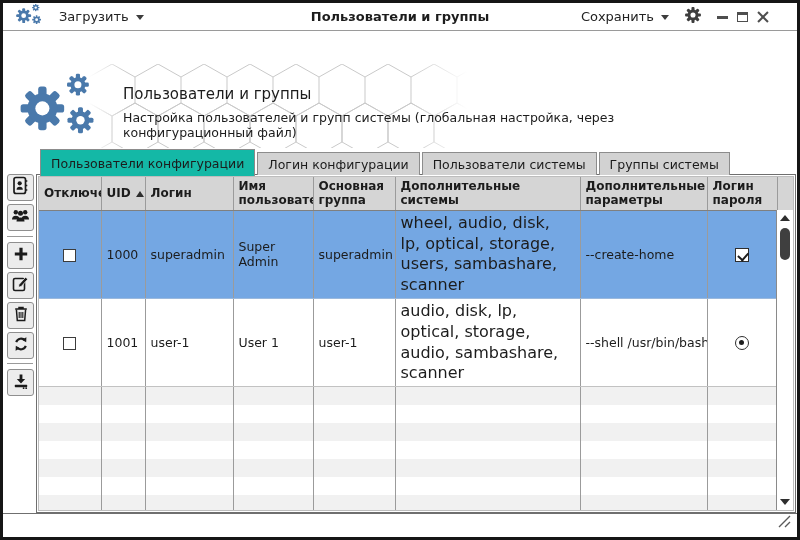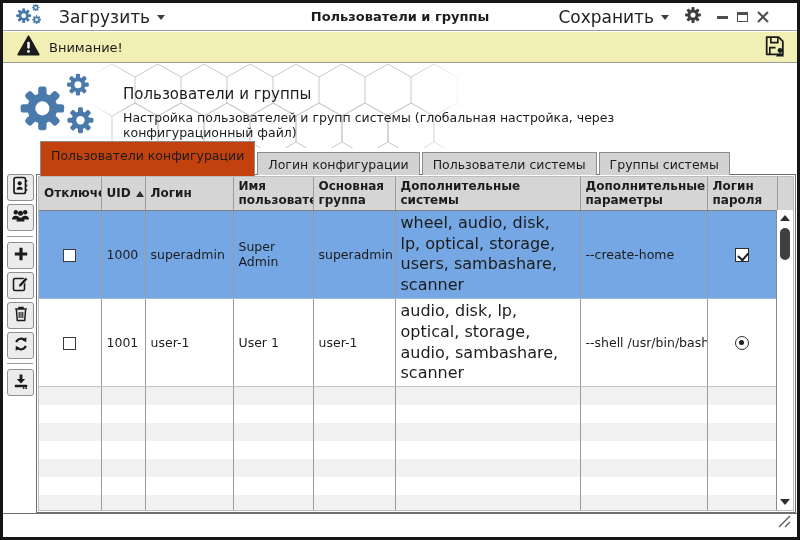--- a/index.html
+++ b/index.html
@@ -1,21 +1,21 @@
 <!DOCTYPE html>
 <html><head>
 <meta charset="utf-8">
 <style>
   html,body{margin:0;padding:0;background:#888;}
   *{box-sizing:border-box;font-family:"DejaVu Sans","Liberation Sans",sans-serif;}
   .window{position:relative;width:800px;height:540px;background:#fff;border:3px solid #161616;overflow:hidden;}
   
   .titlebar{position:absolute;left:0;top:0;width:794px;height:28px;background:#fff;border-bottom:1px solid #9a9a9a;display:flex;align-items:center;}
   .tb-left{display:flex;align-items:center;gap:14px;padding-left:12px;}
-  .menu-btn{display:flex;align-items:center;gap:7px;font-size:17px;color:#222;cursor:default;}
+  .menu-btn{display:flex;align-items:center;gap:7px;font-size:13px;color:#222;cursor:default;}
   .caret-down{width:0;height:0;border-left:4.5px solid transparent;border-right:4.5px solid transparent;border-top:5.5px solid #3c3c3c;margin-top:2px;}
   .tb-title{position:absolute;left:0;right:0;text-align:center;font-size:13px;font-weight:bold;color:#1c1c1c;pointer-events:none;}
   .tb-right{margin-left:auto;display:flex;align-items:center;gap:16px;padding-right:28px;}
   .winbtns{display:flex;align-items:center;gap:9px;}
   .btn-min{width:11px;height:3px;background:#4e4e4e;margin-top:2px;}
   .btn-max{width:11px;height:10px;border:1.5px solid #4e4e4e;border-top:3px solid #4e4e4e;}
   .btn-close{position:relative;width:12px;height:12px;}
   .btn-close::before,.btn-close::after{content:"";position:absolute;left:-1px;top:5px;width:14px;height:2px;background:#4e4e4e;}
   .btn-close::before{transform:rotate(45deg);}
   .btn-close::after{transform:rotate(-45deg);}
@@ -26,21 +26,21 @@
   
   .hero{position:absolute;left:0;top:61px;width:794px;height:84px;background:#fff;overflow:hidden;}
   .hex-wrap{position:absolute;left:86px;top:0;width:378px;height:84px;}
   .hex-fade{position:absolute;left:0;top:0;width:100%;height:100%;background:linear-gradient(90deg,#fff 0%,rgba(255,255,255,0) 10%,rgba(255,255,255,0) 85%,#fff 100%);}
   .hero-logo{position:absolute;left:14px;top:7px;}
   .hero-title{position:absolute;left:120px;top:21px;font-size:15px;color:#1c1c1c;}
   .hero-subtitle{position:absolute;left:120px;top:46px;font-size:12.5px;font-weight:normal;color:#1c1c1c;width:600px;}
   
   .tabs{position:absolute;left:37px;top:145px;height:27px;display:flex;align-items:flex-end;gap:2px;z-index:5;}
   .tab{font-size:12.5px;color:#1c1c1c;padding:4px 10px 5px 10px;background:#d2d2d2;border:1px solid #8c8c8c;border-bottom:none;height:23px;white-space:nowrap;cursor:default;}
-  .tab.active{background:#c2410c;height:35px;padding-top:6px;margin-bottom:-1px;}
+  .tab.active{background:#14b8a6;height:27px;padding-top:6px;margin-bottom:-1px;}
   
   .side-btn{position:absolute;left:4px;width:27px;height:27px;background:#ececec;border:1px solid #8f8f8f;border-radius:3px;display:flex;align-items:center;justify-content:center;cursor:default;}
   .side-sep{position:absolute;left:4px;width:26px;height:1px;background:#9a9a9a;}
   
   .panel{position:absolute;left:33px;top:171px;width:760px;height:339px;border:1px solid #6f6f6f;background:#fff;}
   .grid{position:absolute;left:1px;top:1px;width:756px;height:335px;overflow:hidden;border:1px solid #bdbdbd;}
   table.data{border-collapse:collapse;table-layout:fixed;width:755px;}
   table.data th,table.data td{border-right:1px solid #9b9b9b;padding:2px 5px;overflow:hidden;vertical-align:middle;}
   table.data th{background:#d5d5d5;border-bottom:1px solid #7f7f7f;font-size:12px;font-weight:bold;text-align:left;color:#1c1c1c;height:33px;white-space:normal;line-height:1.2;}
   table.data th.nowrap{white-space:nowrap;}
@@ -121,39 +121,20 @@
           </svg>
       </span>
       <span class="winbtns">
         <span class="btn-min"></span>
         <span class="btn-max"></span>
         <span class="btn-close"></span>
       </span>
     </div>
   </div>
 
-  <div class="warnbar">
-    <span>
-      <svg viewBox="0 0 24 22" width="23" height="21">
-        <path d="M12 1.5 L22.6 20.5 H1.4 Z" fill="#1c1c1c" stroke="#1c1c1c" stroke-width="2" stroke-linejoin="round"></path>
-        <rect x="10.7" y="7" width="2.6" height="7.3" rx="1.2" fill="#fff"></rect>
-        <circle cx="12" cy="17.2" r="1.5" fill="#fff"></circle>
-      </svg>
-    </span>
-    <span class="warn-text">Внимание!</span>
-    <span class="warn-save">
-      <svg viewBox="0 0 24 24" width="25" height="25">
-        <path d="M4.5 4 H16 L20 8 V20.5 H4.5 Z" fill="none" stroke="#1b1b1b" stroke-width="1.7" stroke-linejoin="round"></path>
-        <path d="M8.5 4 V9.2 H15.2 V4.4" fill="none" stroke="#1b1b1b" stroke-width="1.6"></path>
-        <path d="M7.5 20.5 V14 H13" fill="none" stroke="#1b1b1b" stroke-width="1.6"></path>
-        <circle cx="17.3" cy="16.8" r="2.3" fill="#1b1b1b"></circle>
-        <path d="M13.5 22.5 a4 4 0 0 1 7.6 0 z" fill="#1b1b1b"></path>
-      </svg>
-    </span>
-  </div>
 
   <div class="hero">
     <div class="hex-wrap">
       <svg width="378" height="84">
         <defs>
           <pattern id="hexpat" width="46" height="78" patternUnits="userSpaceOnUse">
             <path d="M23 0 L46 13 L46 39 L23 52 L0 39 L0 13 Z" fill="none" stroke="#c9c9c9"></path>
             <path d="M23 0 L46 13 L46 39 L23 52 L0 39 L0 13 Z" fill="none" stroke="#c9c9c9" transform="translate(-23,39)"></path>
             <path d="M23 0 L46 13 L46 39 L23 52 L0 39 L0 13 Z" fill="none" stroke="#c9c9c9" transform="translate(23,39)"></path>
           </pattern>

